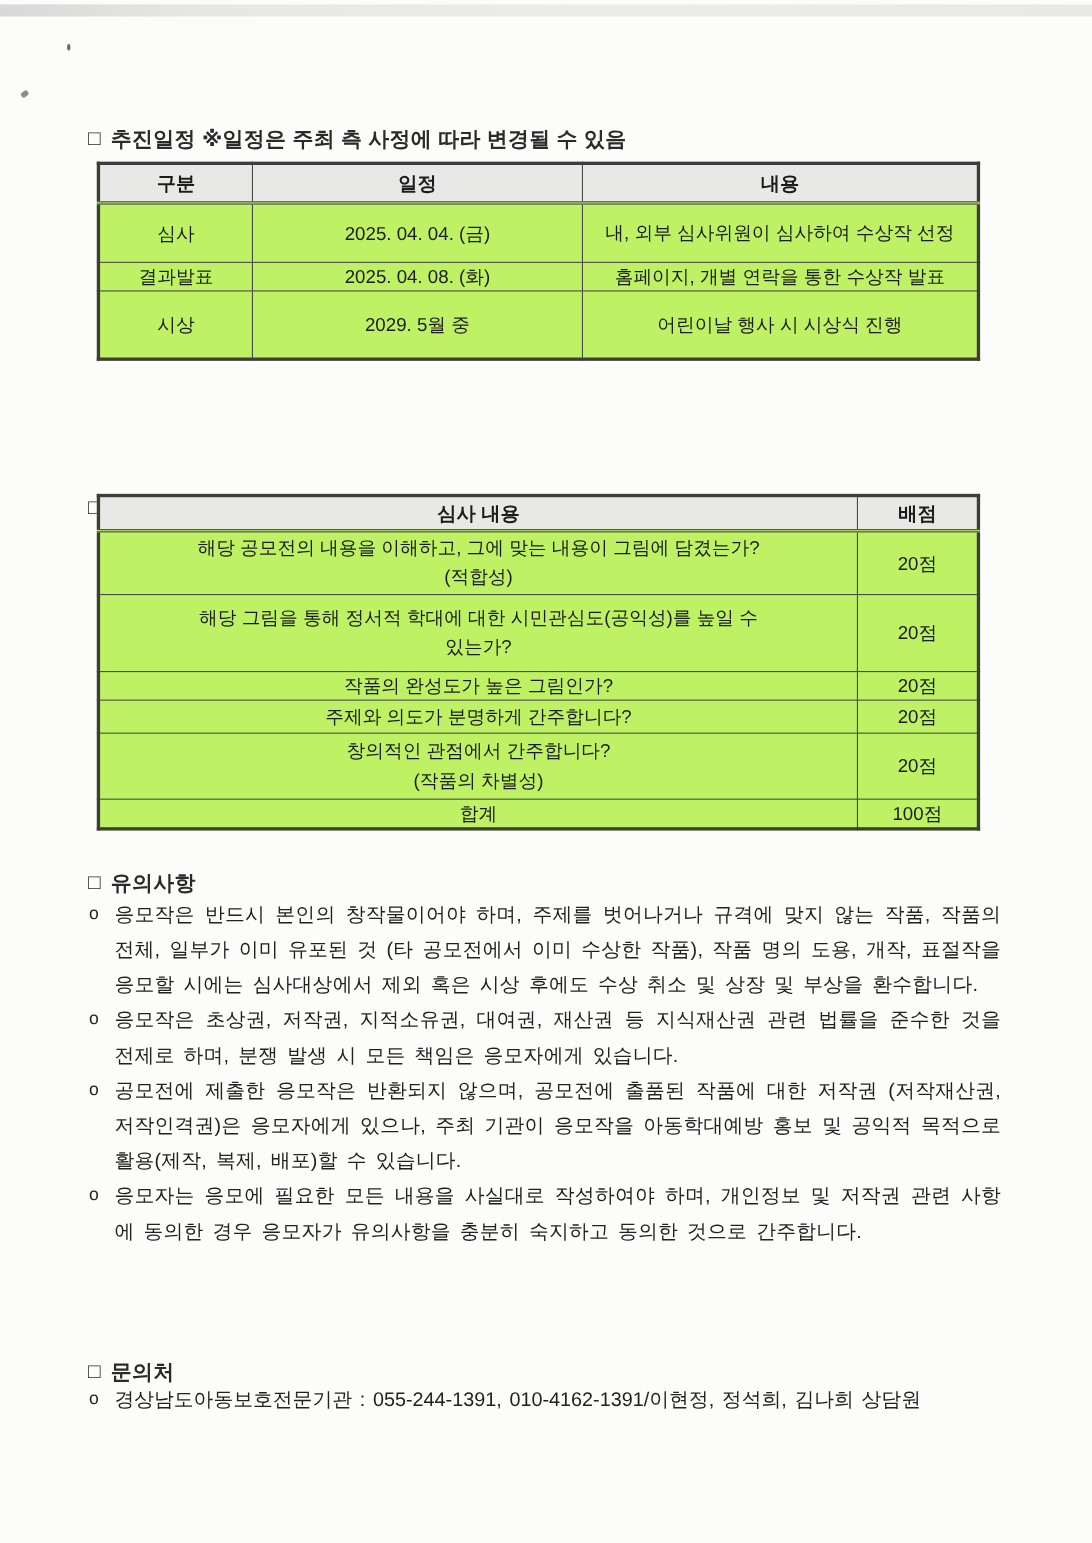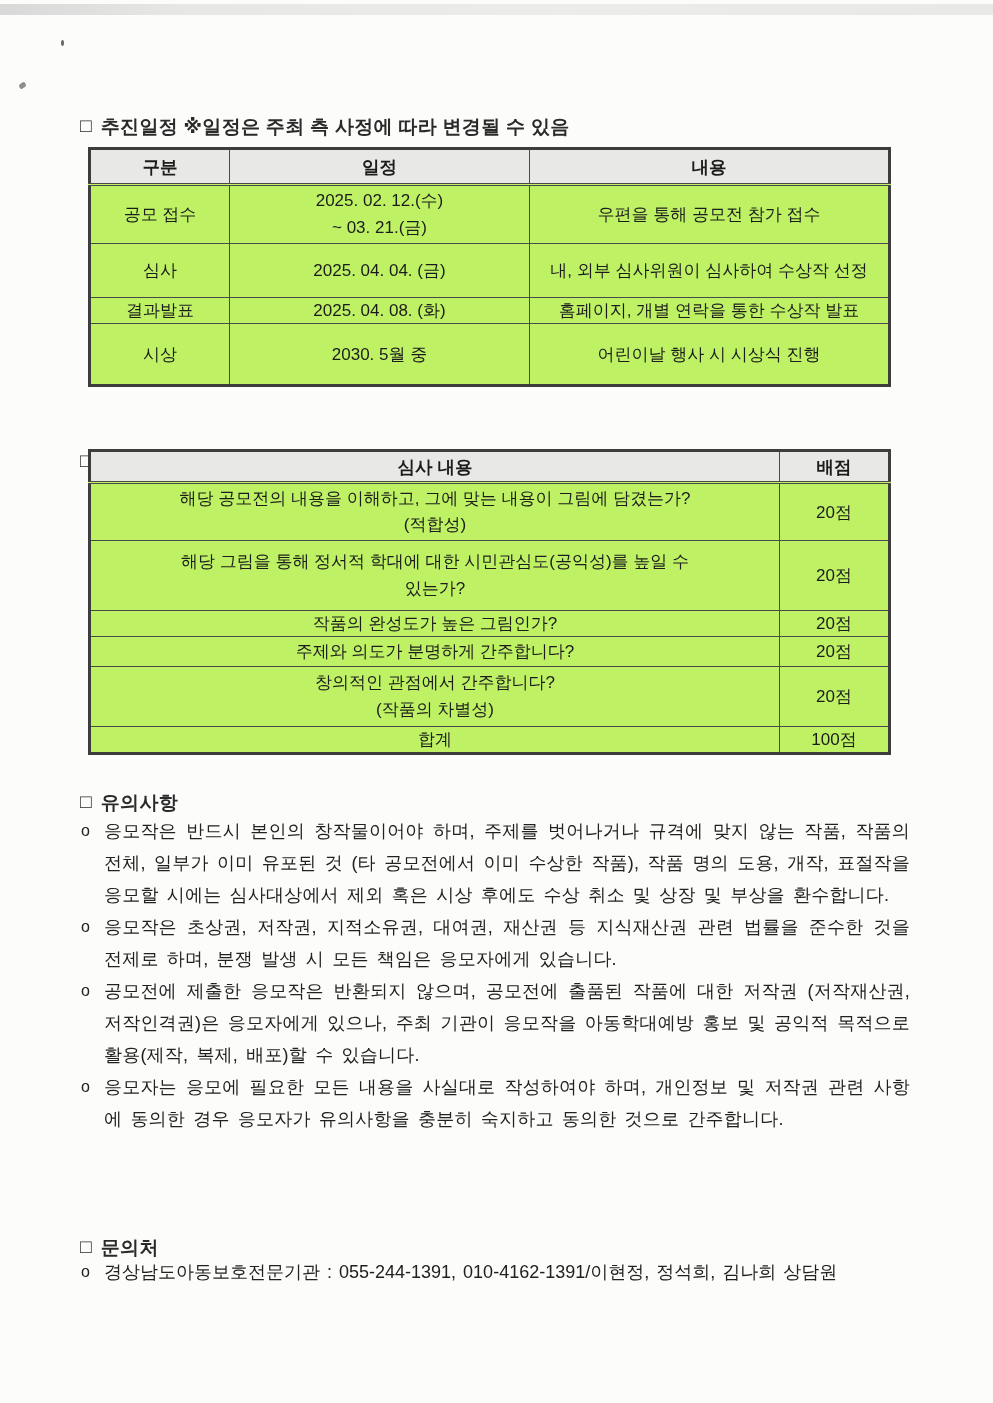--- a/index.html
+++ b/index.html
@@ -121,39 +121,33 @@
         <col style="width:360px">
       </colgroup>
     <thead>
       <tr style="height:36px">
         <th>구분</th>
         <th>일정</th>
         <th>내용</th>
       </tr>
     </thead>
     <tbody>
-      <tr style="height:59px">
-        <td>공모 접수</td>
-        <td class="pre">2025. 02. 12.(수)
-~ 03. 21.(금)</td>
-        <td>우편을 통해 공모전 참가 접수</td>
-      </tr>
       <tr style="height:54px">
         <td>심사</td>
         <td>2025. 04. 04. (금)</td>
         <td class="pre" style="line-height:1.5;">내, 외부 심사위원이 심사하여 수상작 선정</td>
       </tr>
       <tr style="height:26px">
         <td>결과발표</td>
         <td>2025. 04. 08. (화)</td>
         <td>홈페이지, 개별 연락을 통한 수상작 발표</td>
       </tr>
       <tr style="height:62px">
         <td>시상</td>
-        <td>2030. 5월 중</td>
+        <td>2029. 5월 중</td>
         <td>어린이날 행사 시 시상식 진행</td>
       </tr>
     </tbody>
   </table>
 
   <div class="abs sec-heading" style="top:420px;margin-top:29px;">
     <span class="marker">□</span><span>심사기준</span>
   </div>
 
   <table class="abs tbl" style="top:449px;">

